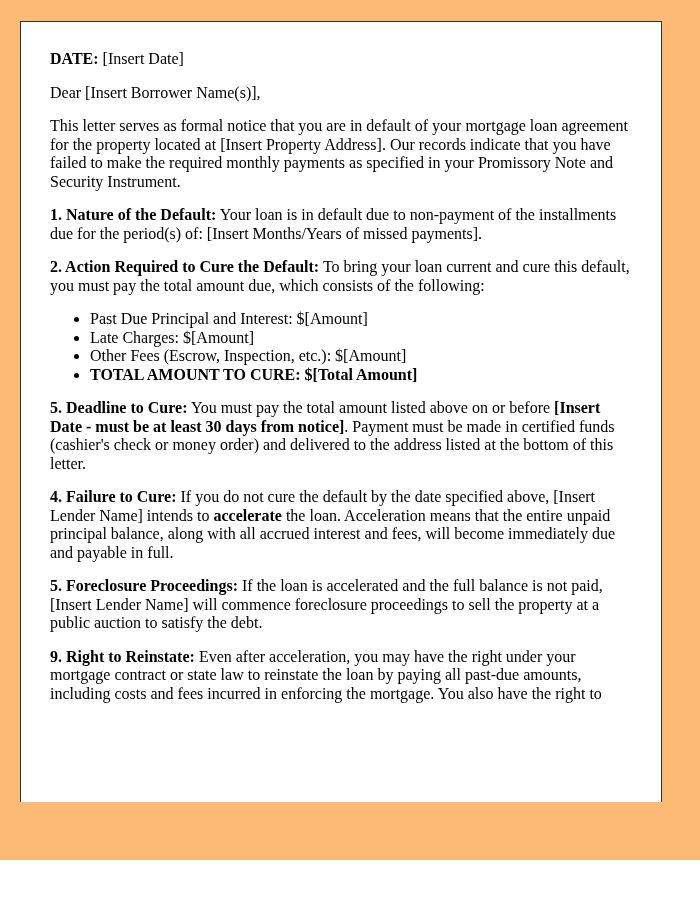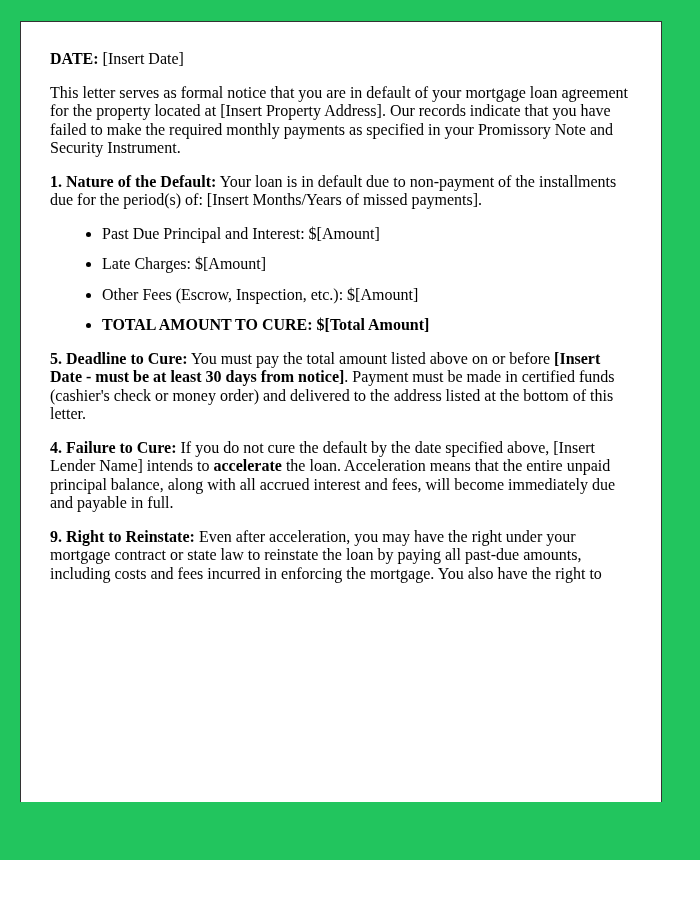--- a/index.html
+++ b/index.html
@@ -7,21 +7,21 @@
     padding: 0;
     background: #ffffff;
     width: 700px;
     height: 900px;
     overflow: hidden;
   }
   .page {
     position: relative;
     width: 700px;
     height: 860px;
-    background: #22c55e;
+    background: #fdba74;
     font-family: "Liberation Serif", serif;
     color: #000000;
   }
   .viewport-clip {
     position: absolute;
     left: 20px;
     top: 21px;
     width: 642px;
     height: 781px;
     overflow: hidden;
@@ -40,51 +40,54 @@
     line-height: 18.5px;
   }
   .letter-container ul {
     margin: 15px 0;
     padding-left: 40px;
     font-size: 16px;
     line-height: 18.5px;
     list-style-type: disc;
   }
   .letter-container li {
-    margin: 12px;
+    margin: 0;
     padding: 0;
   }
   b { font-weight: 700; }
 </style>
 </head>
 <body>
 
 <div class="page">
   <div class="viewport-clip">
     <div class="letter-container">
 
       <p><b>DATE:</b><span> [Insert Date]</span></p>
 
 
 
+      <p>Dear [Insert Borrower Name(s)],</p>
 
       <p>This letter serves as formal notice that you are in default of your mortgage loan agreement for the property located at [Insert Property Address]. Our records indicate that you have failed to make the required monthly payments as specified in your Promissory Note and Security Instrument.</p>
 
       <p><b>1. Nature of the Default:</b><span> Your loan is in default due to non-payment of the installments due for the period(s) of: [Insert Months/Years of missed payments].</span></p>
 
+      <p><b>2. Action Required to Cure the Default:</b><span> To bring your loan current and cure this default, you must pay the total amount due, which consists of the following:</span></p>
 
       <ul>
         <li>Past Due Principal and Interest: $[Amount]</li>
         <li>Late Charges: $[Amount]</li>
         <li>Other Fees (Escrow, Inspection, etc.): $[Amount]</li>
         <li><b>TOTAL AMOUNT TO CURE: $[Total Amount]</b></li>
       </ul>
 
       <p><b>5. Deadline to Cure:</b><span> You must pay the total amount listed above on or before </span><b>[Insert Date - must be at least 30 days from notice]</b><span>. Payment must be made in certified funds (cashier's check or money order) and delivered to the address listed at the bottom of this letter.</span></p>
 
       <p><b>4. Failure to Cure:</b><span> If you do not cure the default by the date specified above, [Insert Lender Name] intends to </span><b>accelerate</b><span> the loan. Acceleration means that the entire unpaid principal balance, along with all accrued interest and fees, will become immediately due and payable in full.</span></p>
 
+      <p><b>5. Foreclosure Proceedings:</b><span> If the loan is accelerated and the full balance is not paid, [Insert Lender Name] will commence foreclosure proceedings to sell the property at a public auction to satisfy the debt.</span></p>
 
       <p><b>9. Right to Reinstate:</b><span> Even after acceleration, you may have the right under your mortgage contract or state law to reinstate the loan by paying all past-due amounts, including costs and fees incurred in enforcing the mortgage. You also have the right to</span></p>
 
     </div>
   </div>
 </div>
 
 </body></html>

